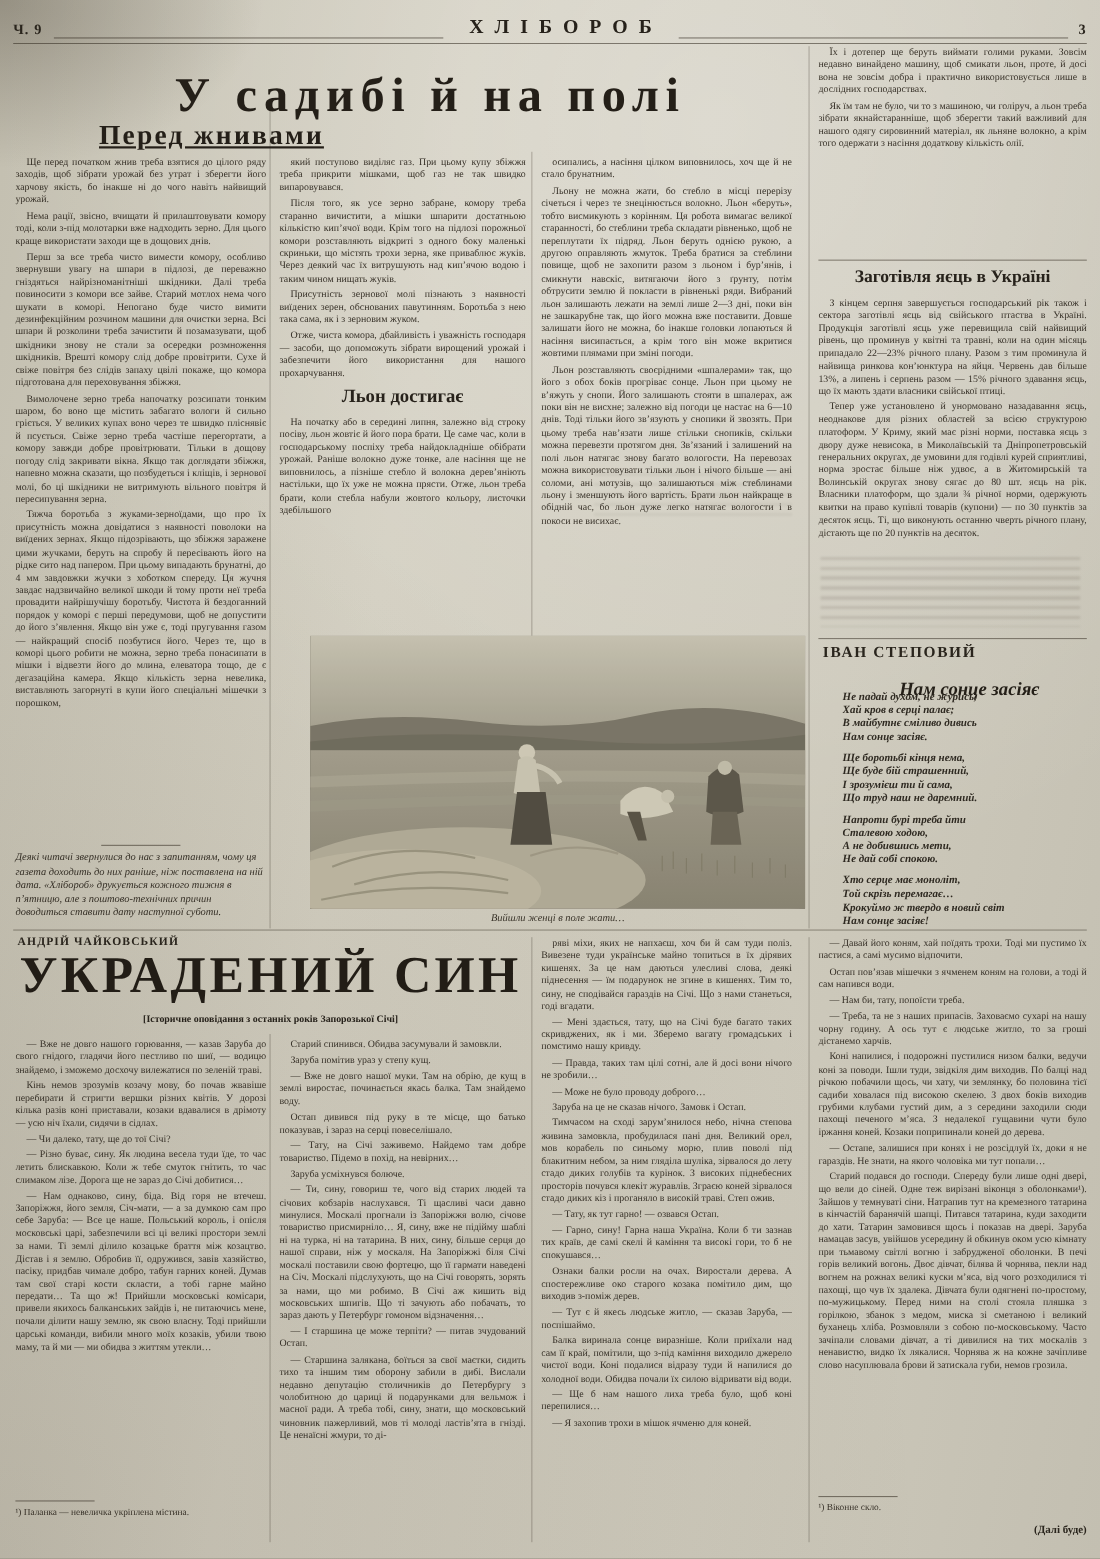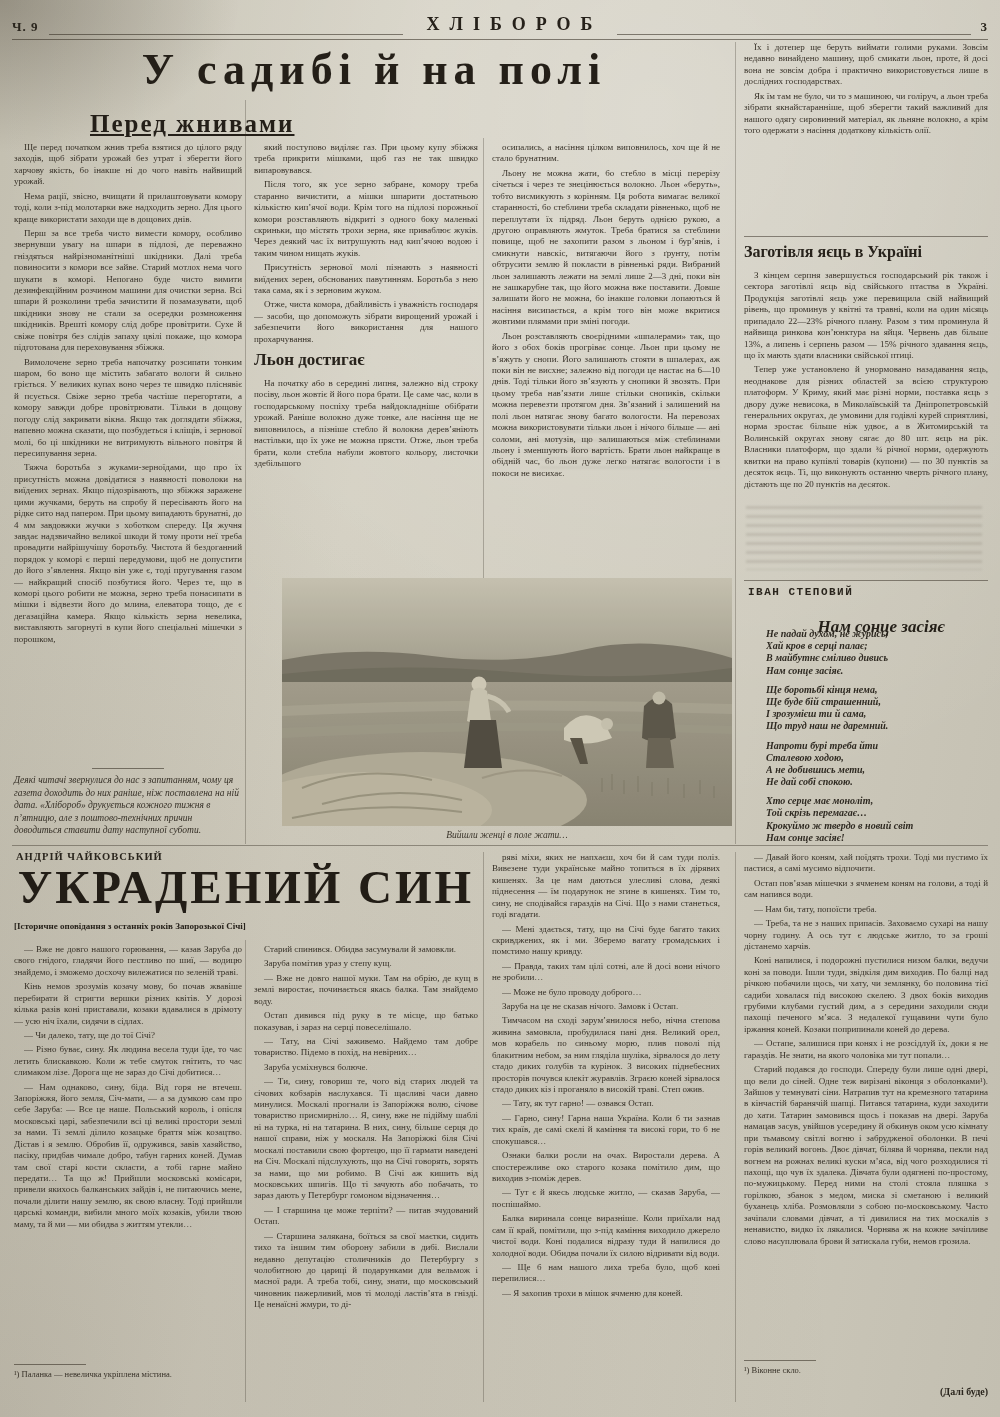--- a/index.html
+++ b/index.html
@@ -22,49 +22,49 @@
     padding-bottom:4px;
   }
   .issue-no,.page-no{ font-weight:700; font-size:13px; letter-spacing:1px; color:#2a251d; }
   .mast-title{ font-weight:700; font-size:18px; letter-spacing:10px; margin:0 4px 0 14px; color:#26211a; }
   .mast-rule{ flex:1; height:1px; background:rgba(45,38,28,.55); margin:0 10px; }
   
   .vrule{ position:absolute; width:1px; background:rgba(45,38,28,.28); z-index:1; }
   .hrule{ position:absolute; height:1px; background:rgba(45,38,28,.5); z-index:1; }
   
   .main-headline{
-    position:absolute; left:14px; top:44px; width:720px; margin:0; text-align:center;
+    position:absolute; left:14px; top:44px; width:720px; margin:17px; text-align:center;
     font-size:44px; font-weight:700; letter-spacing:6px; color:#241f18; white-space:nowrap;
   }
   .art-title-big{
     position:absolute; left:80px; top:100px; width:380px; margin:10px; 
     font-size:25px; font-weight:700; letter-spacing:2px; color:#241f18;text-decoration:underline;
   }
   .sub-head{
-    position:absolute; margin:0; font-weight:700; color:#27221b;
+    position:absolute; margin:0; text-align:center; font-weight:700; color:#27221b;
   }
   
   .col{
     position:absolute; overflow:hidden; text-align:justify;
     font-size:9px; line-height:1.27; color:#373128; z-index:2;
   }
   .col p{ margin:0 0 3px 0; text-indent:10px; }
   .notice{ font-style:italic; font-size:9.5px; line-height:1.32; }
   .short-rule{ height:1px; width:72px; background:rgba(45,38,28,.55); margin:0 0 4px 0; }
   
   .photo-fig{ position:absolute; left:282px; top:578px; width:450px; height:248px; z-index:3;
     box-shadow: inset 0 0 18px rgba(40,32,22,.45); background:#a39e8f; }
   .photo-fig svg{ display:block; width:100%; height:100%; }
   .photo-caption{
     position:absolute; left:282px; top:830px; width:450px; z-index:3;
     text-align:center; font-style:italic; font-size:9.5px; color:#3a342a;
   }
   
-  .poem-author{ position:absolute; left:748px; top:586px; margin:0; font-size:11px;
-    font-weight:700; letter-spacing:1.5px; color:#2a251d; z-index:2;font-family:Liberation Mono, monospace;}
+  .poem-author{ position:absolute; left:748px; top:586px; margin:0; font-size:14px;
+    font-weight:700; letter-spacing:1.5px; color:#2a251d; z-index:2;}
   .poem-title{ position:absolute; left:742px; top:601px; width:246px; margin:16px; text-align:center;
     font-size:17px; font-weight:700; font-style:italic; color:#241f18; z-index:2;}
   .poem{ position:absolute; left:766px; top:628px; width:222px; height:216px; overflow:hidden;
     font-size:10px; line-height:1.22; font-weight:700; font-style:italic; color:#2e2921; z-index:2;}
   .poem .stanza{ white-space:pre-line; margin:0 0 7px 0; text-indent:0; }
   
   .story-author{ position:absolute; left:16px; top:851px; margin:0; font-size:10.5px;
     font-weight:700; letter-spacing:1px; color:#2a251d; z-index:2;}
   .story-title{ position:absolute; left:14px; top:860px; width:464px; margin:0; text-align:center;
     font-size:47px; font-weight:700; letter-spacing:3px; color:#221d16; z-index:2; white-space:nowrap;}

